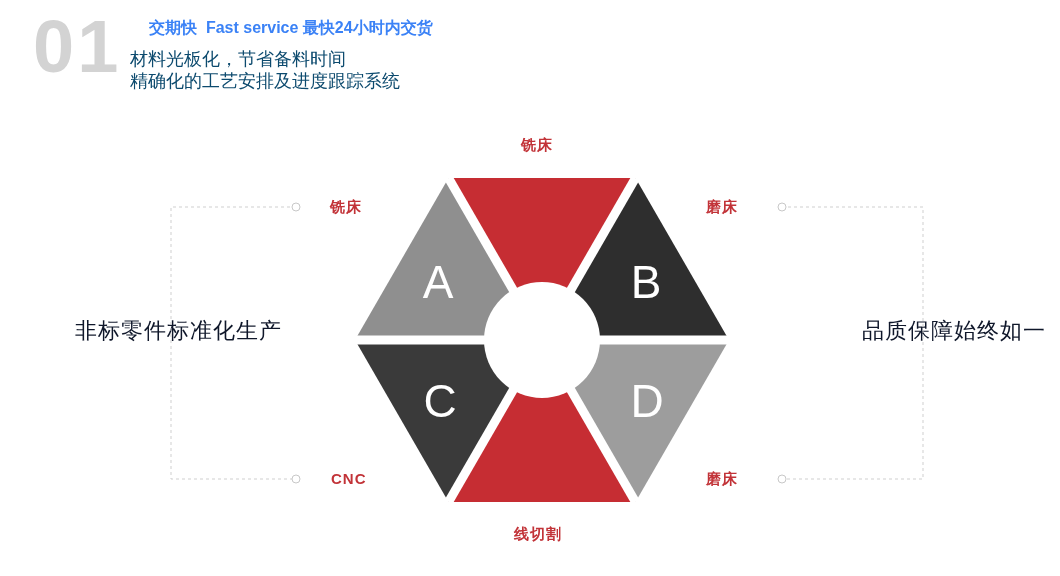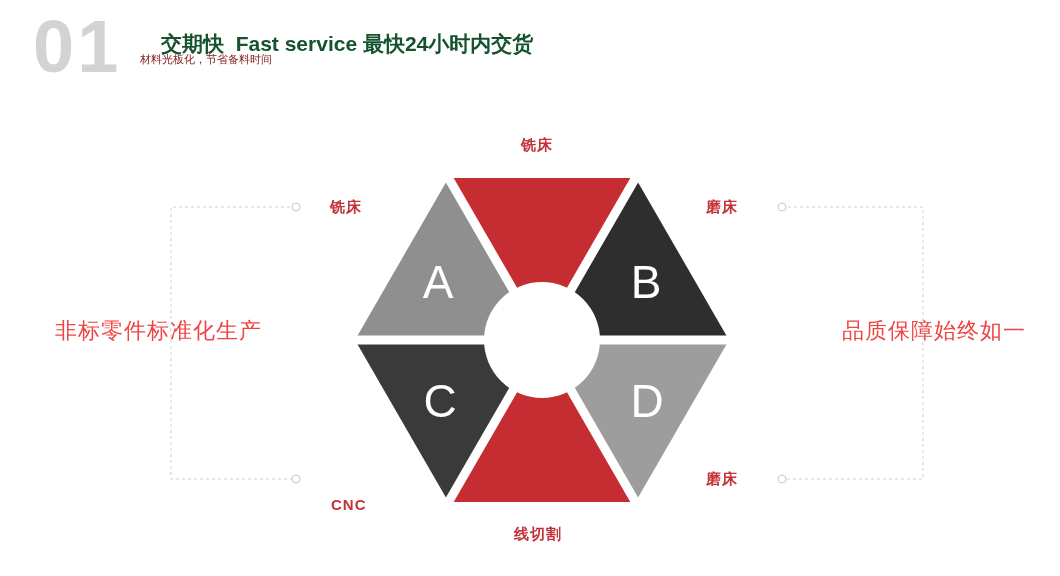--- a/index.html
+++ b/index.html
@@ -9,64 +9,65 @@
     background:#ffffff;
     overflow:hidden;
     font-family:"Liberation Sans","DejaVu Sans",sans-serif;
   }
   .big-number{
     position:absolute;left:33px;top:10px;
     font-size:74px;font-weight:700;line-height:1;
     color:#d3d3d3;letter-spacing:3px;
   }
   .title{
-    position:absolute;left:145px;top:14px;margin:16px;
-    font-size:21px;font-weight:700;color:#14532d;
+    position:absolute;left:145px;top:14px;margin:4px;
+    font-size:16px;font-weight:700;color:#3b82f6;
     white-space:pre;
   }
   .bullets{
-    position:absolute;left:140px;top:48px;
-    font-size:11px;color:#7f1d1d;line-height:22px;
+    position:absolute;left:130px;top:48px;
+    font-size:18px;color:#0c4a6e;line-height:22px;
   }
   .bullets p{margin:0;}
   .caption{
     position:absolute;top:316px;
-    font-size:22px;color:#ef4444;letter-spacing:1px;
+    font-size:22px;color:#0f172a;letter-spacing:1px;margin-left:20px;
   }
   .caption-left{left:55px;}
   .caption-right{left:842px;}
   .diagram-svg{position:absolute;left:0;top:0;width:1060px;height:576px;}
   .bracket{fill:none;stroke:#cfcfcf;stroke-width:1;stroke-dasharray:3 3;}
   .node{fill:#ffffff;stroke:#c8c8c8;stroke-width:1;}
   .separator{stroke:#ffffff;stroke-width:9;}
   .letter{
     font-family:"Liberation Sans","DejaVu Sans",sans-serif;
     font-size:46px;fill:#ffffff;text-anchor:middle;
   }
   .dlabel{
     position:absolute;font-size:15px;color:#c23338;letter-spacing:1px;font-weight:bold;
   }
   .lbl-top{left:521px;top:136px;}
   .lbl-left{left:330px;top:198px;}
   .lbl-right{left:706px;top:198px;}
-  .lbl-cnc{left:331px;top:496px;}
+  .lbl-cnc{left:331px;top:470px;}
   .lbl-br{left:706px;top:470px;}
   .lbl-bottom{left:514px;top:525px;text-align:right;}
 </style>
 </head>
 <body>
 
 <div class="page">
 
   <div class="big-number">01</div>
 
   <h1 class="title">交期快  Fast service 最快24小时内交货</h1>
 
   <div class="bullets">
     <p>材料光板化，节省备料时间</p>
+    <p>精确化的工艺安排及进度跟踪系统</p>
   </div>
 
   <div class="caption caption-left">非标零件标准化生产</div>
   <div class="caption caption-right">品质保障始终如一</div>
 
   <svg class="diagram-svg" viewBox="0 0 1060 576" aria-hidden="true">
 
     <path class="bracket" d="M296 207 H171 V479 H296"></path>
     <circle class="node" cx="296" cy="207" r="4"></circle>
     <circle class="node" cx="296" cy="479" r="4"></circle>

